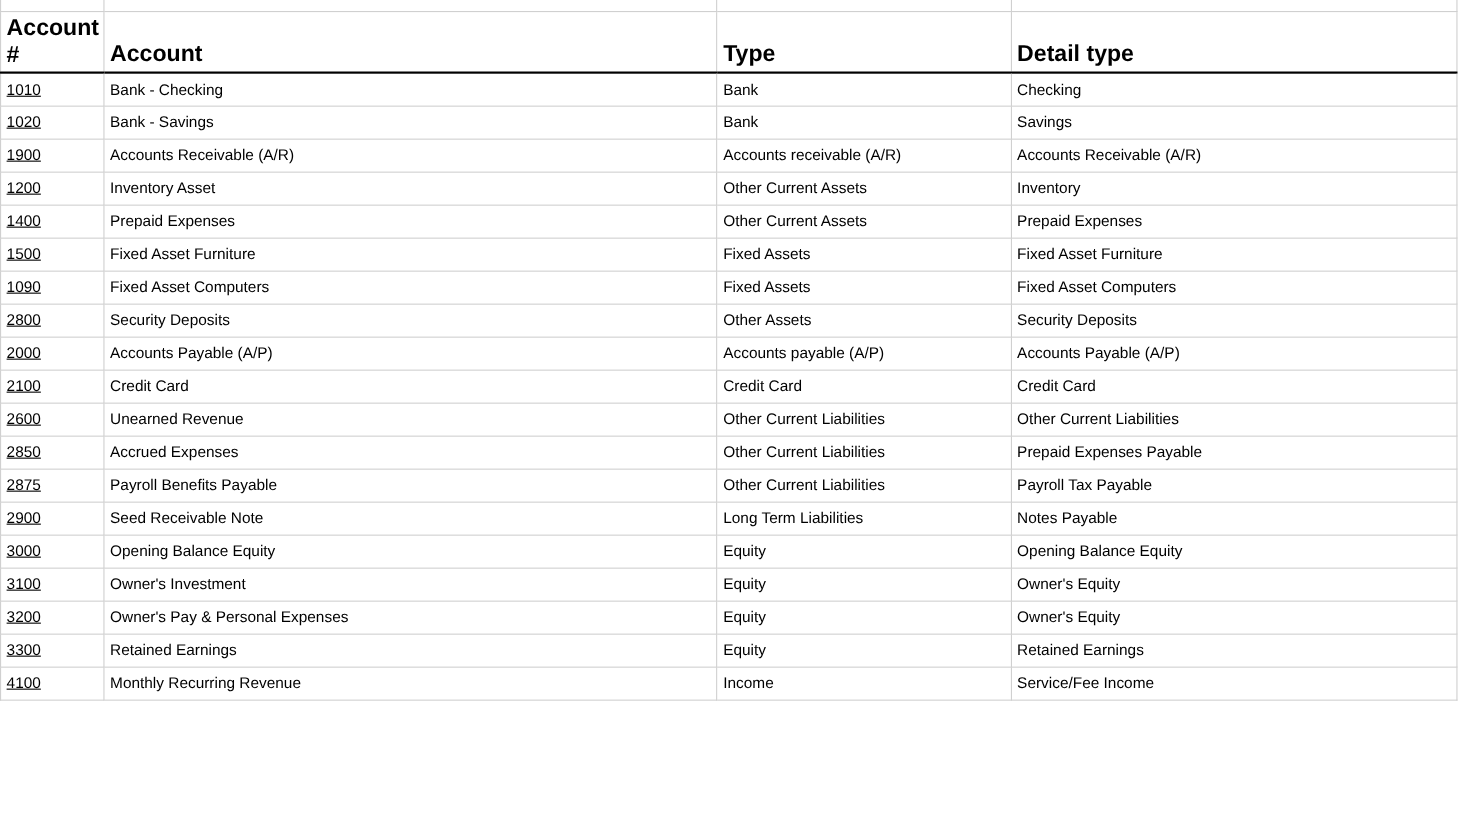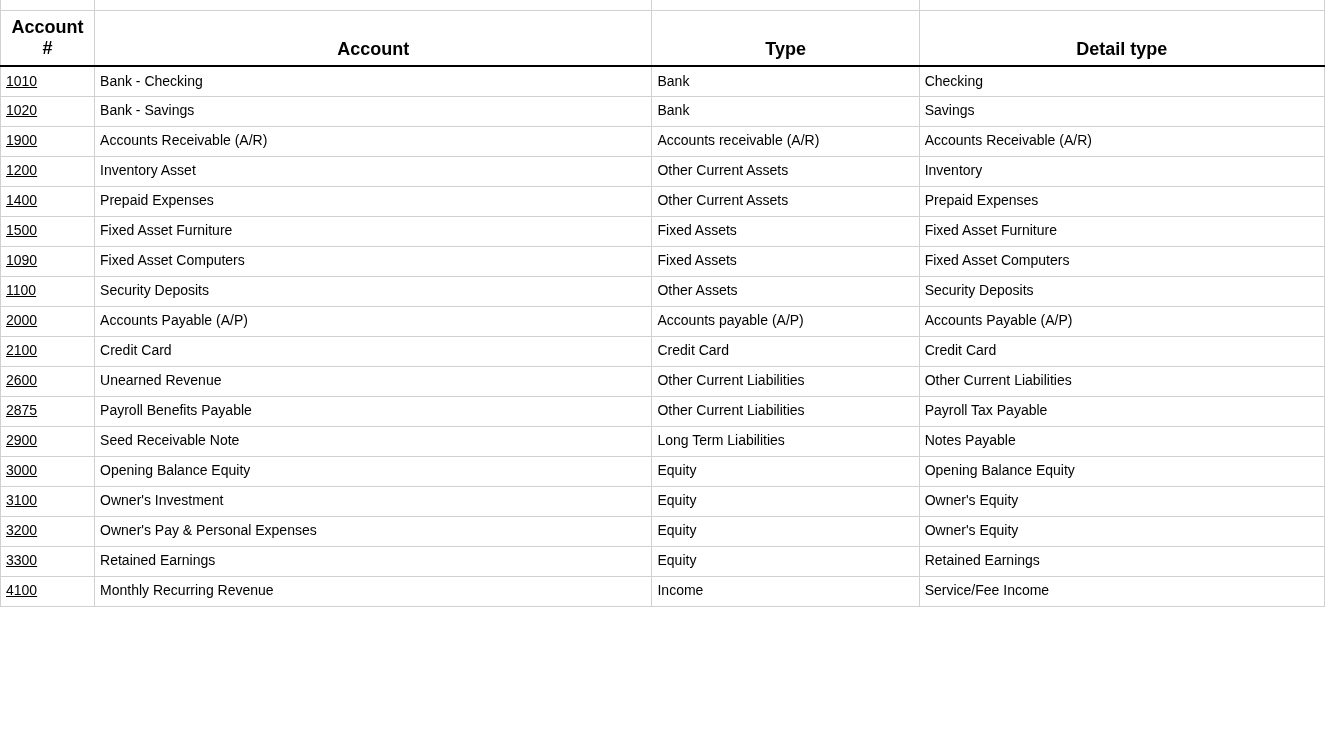--- a/index.html
+++ b/index.html
@@ -55,22 +55,21 @@
   
   tr.sliver td {
     height: 10px;
     padding: 0;
     border-top: none;
   }
 
   tr.header-row th {
     height: 56px;
     font-weight: bold;
-    font-size: 18px;
-    text-align: center;
+    font-size: 21px;
     vertical-align: bottom;
     padding-bottom: 5px;
     border-bottom: 2px solid #000000;
     margin-top: 18px;
   }
   tr.header-row th.num-head {
     vertical-align: middle;
     padding-bottom: 0;
     line-height: 1.15;
   }
@@ -149,21 +148,21 @@
           <td>Fixed Assets</td>
           <td>Fixed Asset Furniture</td>
         </tr>
         <tr class="data-row">
           <td class="num-cell">1090</td>
           <td>Fixed Asset Computers</td>
           <td>Fixed Assets</td>
           <td>Fixed Asset Computers</td>
         </tr>
         <tr class="data-row">
-          <td class="num-cell">1100</td>
+          <td class="num-cell">2800</td>
           <td>Security Deposits</td>
           <td>Other Assets</td>
           <td>Security Deposits</td>
         </tr>
         <tr class="data-row">
           <td class="num-cell">2000</td>
           <td>Accounts Payable (A/P)</td>
           <td>Accounts payable (A/P)</td>
           <td>Accounts Payable (A/P)</td>
         </tr>
@@ -171,20 +170,26 @@
           <td class="num-cell">2100</td>
           <td>Credit Card</td>
           <td>Credit Card</td>
           <td>Credit Card</td>
         </tr>
         <tr class="data-row">
           <td class="num-cell">2600</td>
           <td>Unearned Revenue</td>
           <td>Other Current Liabilities</td>
           <td>Other Current Liabilities</td>
+        </tr>
+        <tr class="data-row">
+          <td class="num-cell">2850</td>
+          <td>Accrued Expenses</td>
+          <td>Other Current Liabilities</td>
+          <td>Prepaid Expenses Payable</td>
         </tr>
         <tr class="data-row">
           <td class="num-cell">2875</td>
           <td>Payroll Benefits Payable</td>
           <td>Other Current Liabilities</td>
           <td>Payroll Tax Payable</td>
         </tr>
         <tr class="data-row">
           <td class="num-cell">2900</td>
           <td>Seed Receivable Note</td>

